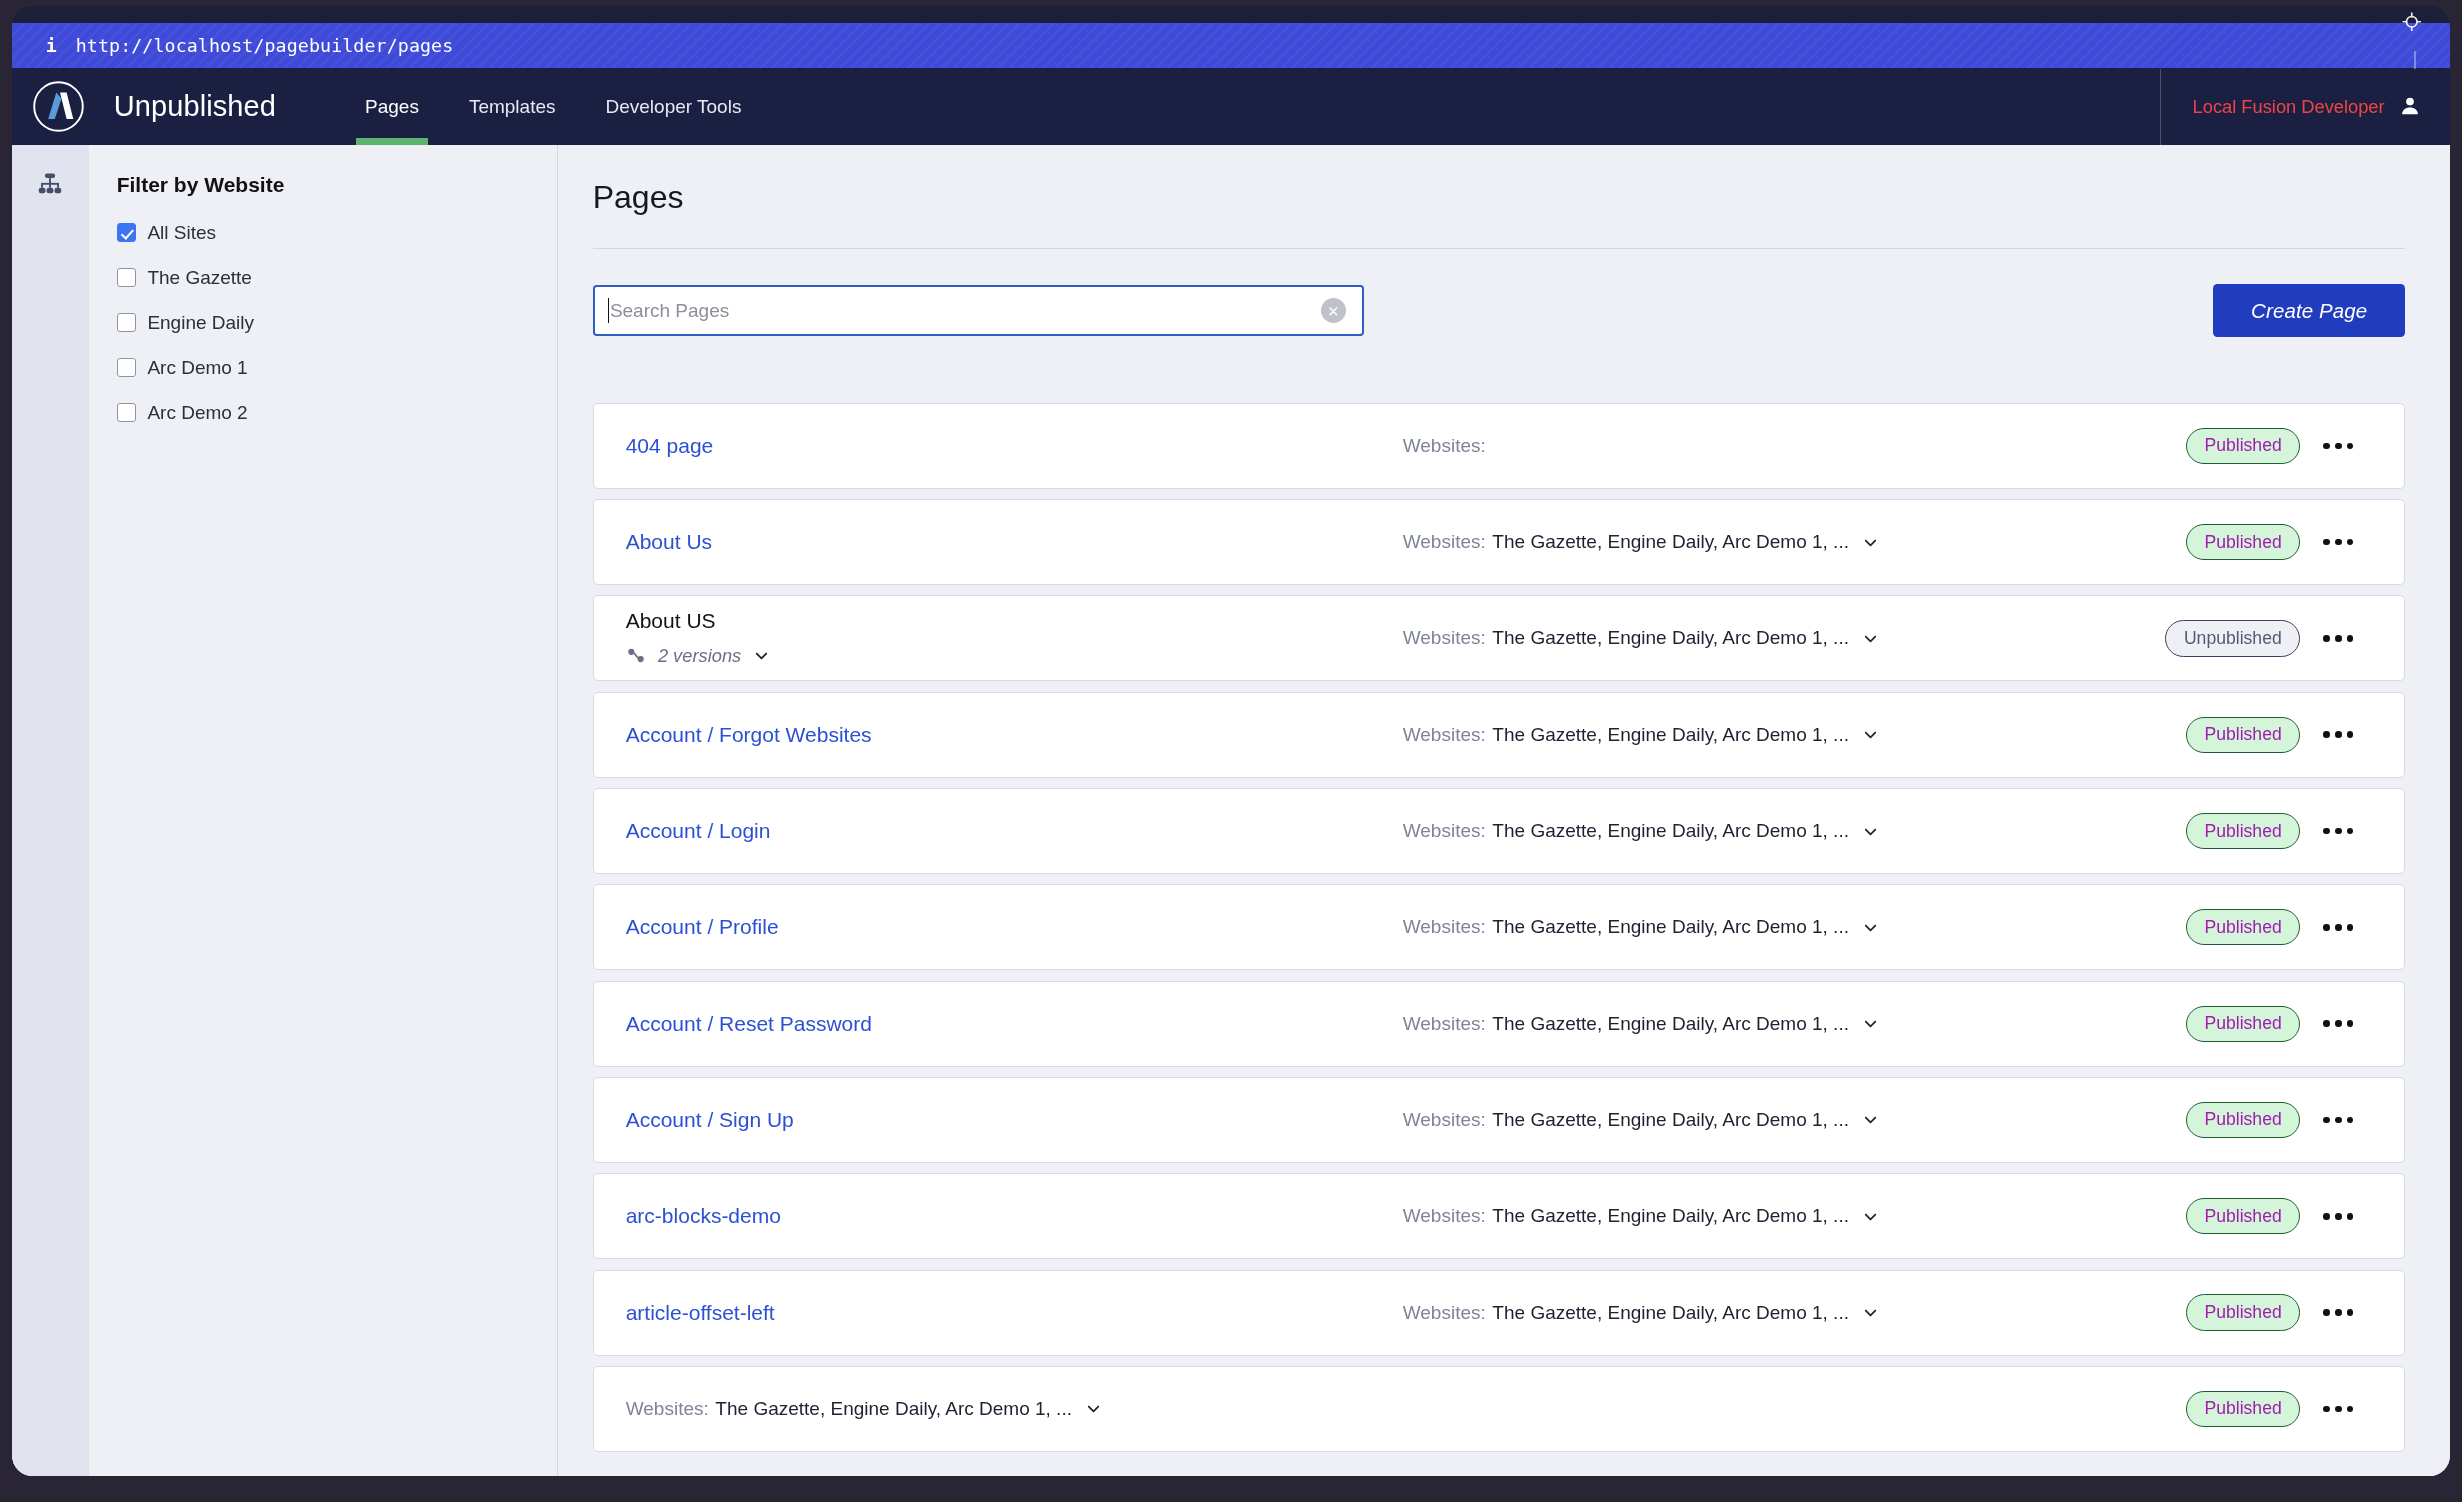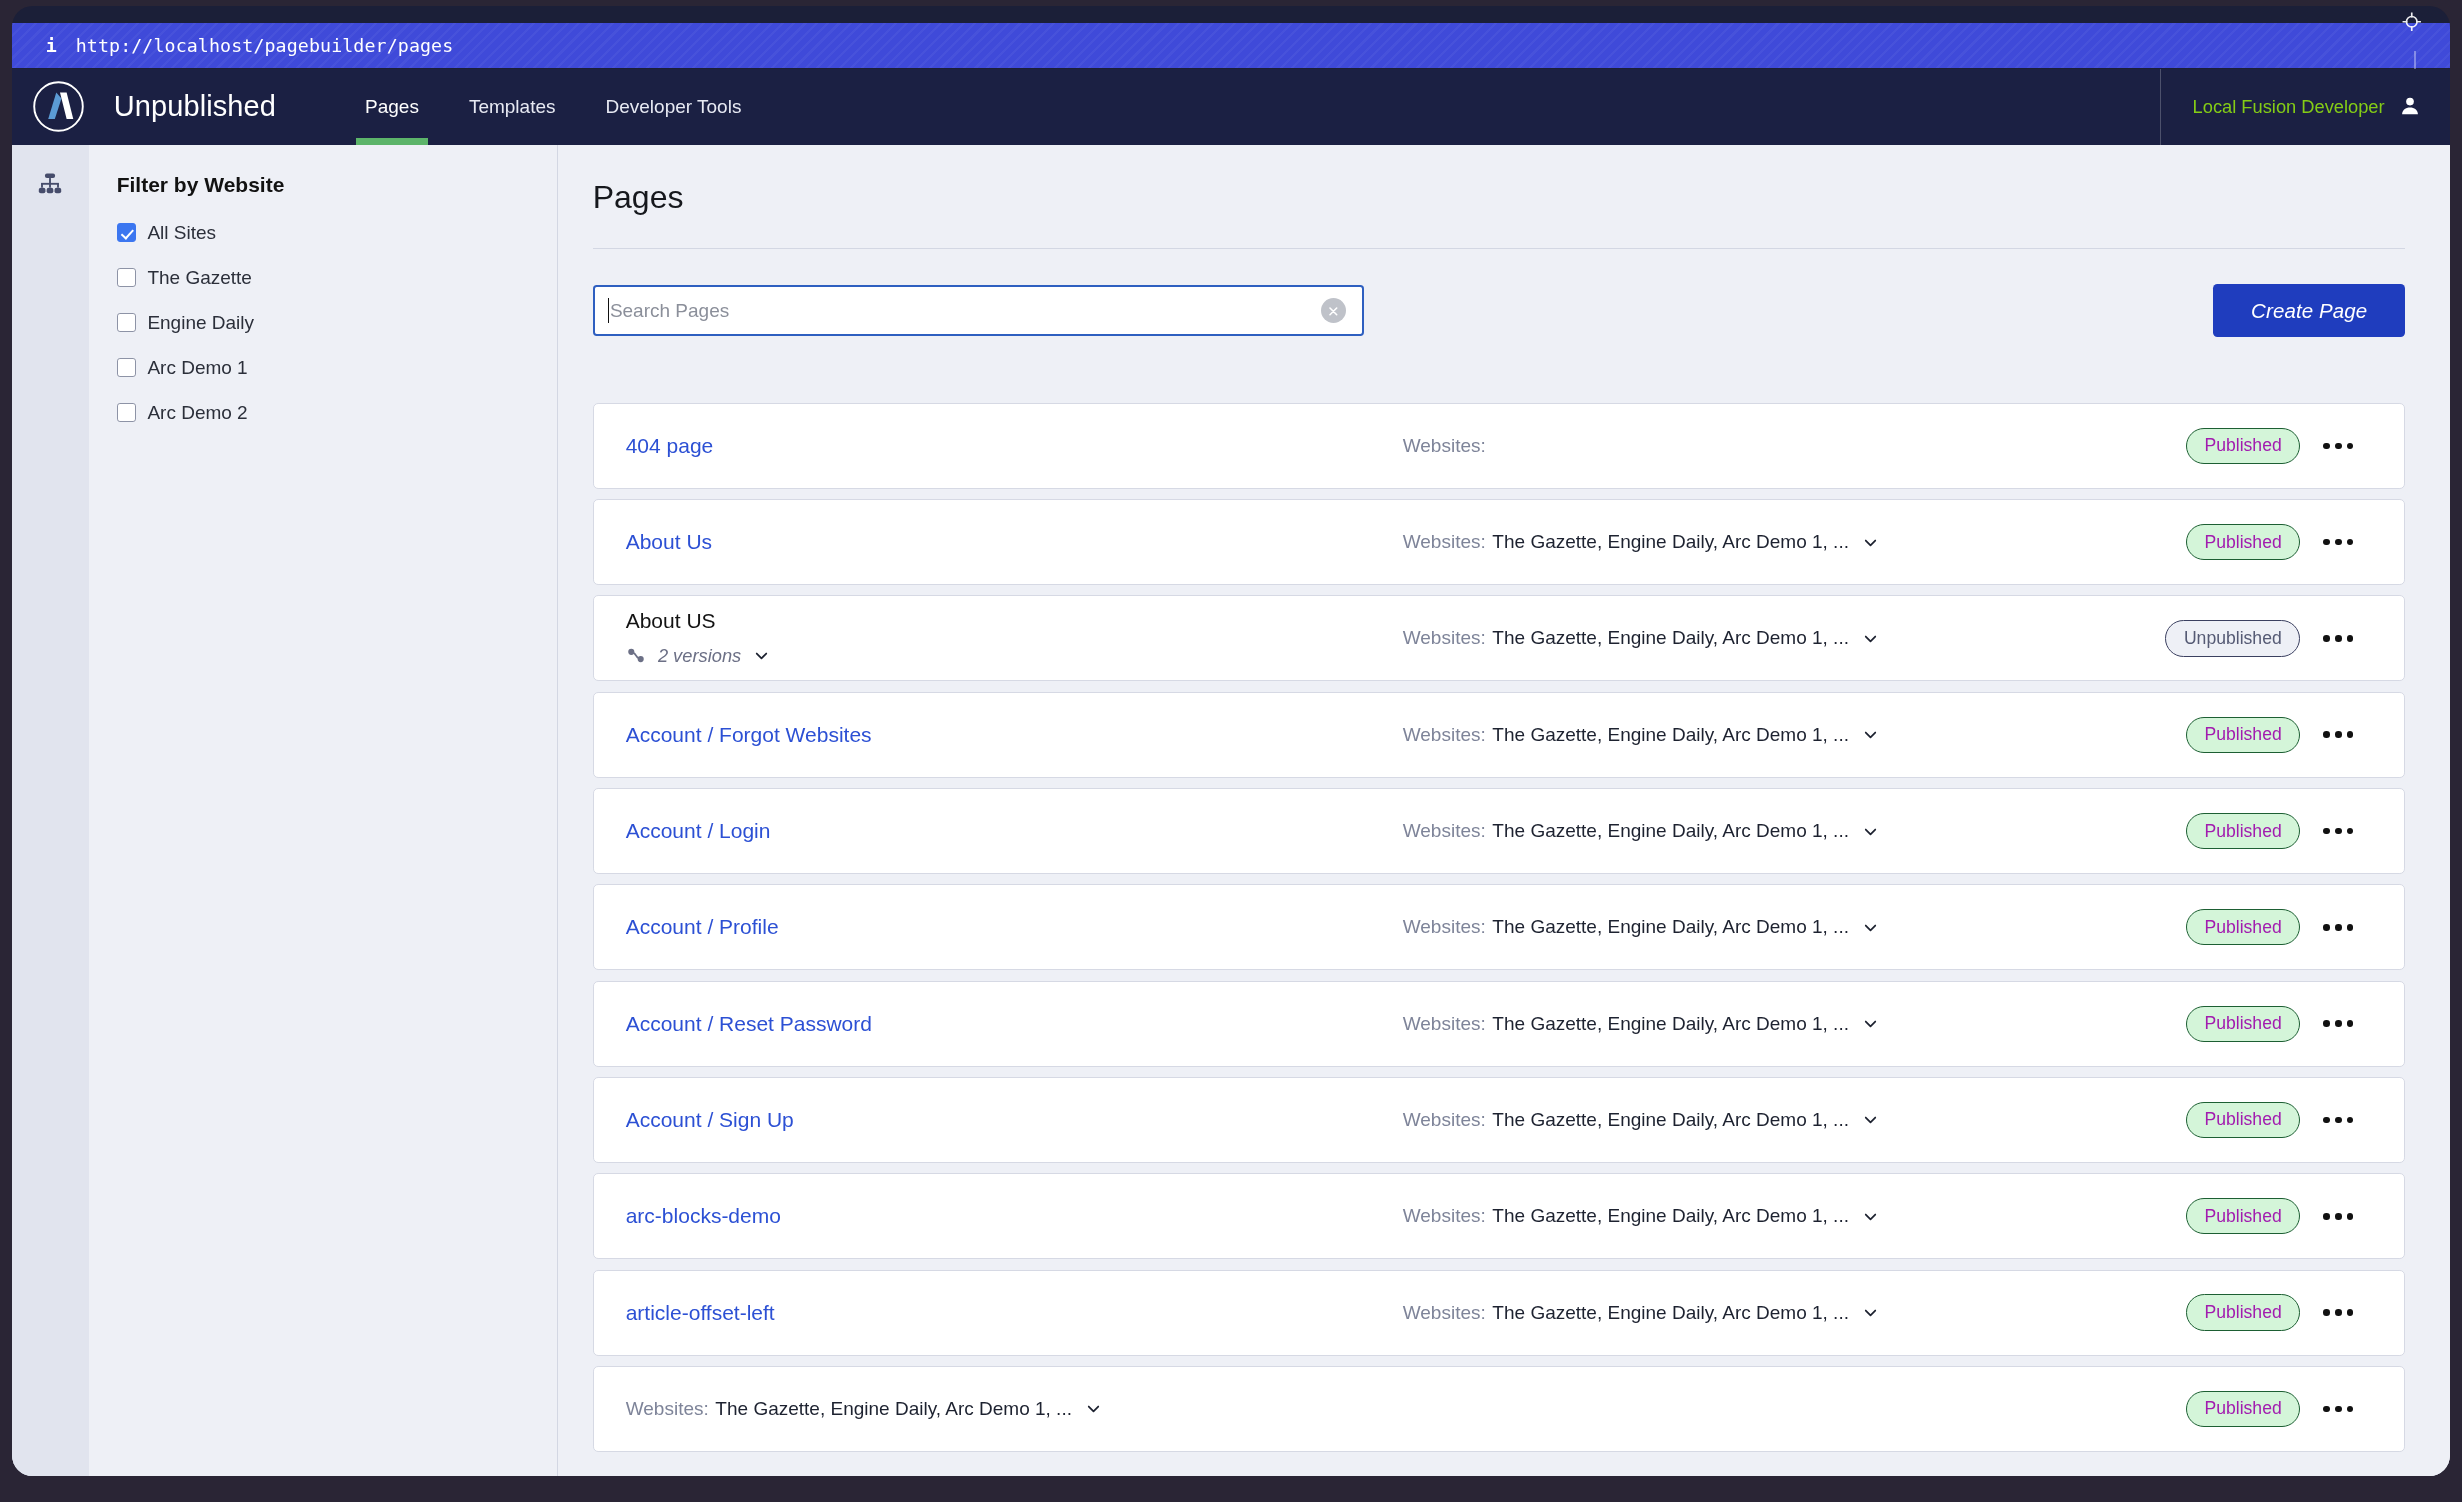--- a/index.html
+++ b/index.html
@@ -68,21 +68,21 @@
   .nav-item.active { color: #ffffff; }
   .nav-item.active::after {
     content: ""; position: absolute; left: 16px; right: 16px; bottom: 0;
     height: 6.6px; background: #5cb46a;
   }
   #header-right {
     margin-left: auto; height: 76px; display: flex; align-items: center;
     padding-left: 32px; padding-right: 29px;
     border-left: 1.5px solid rgba(255,255,255,.22);
   }
-  #user-name { color: #84cc16; font-size: 18.3px; margin-right: 14.7px; }
+  #user-name { color: #ef4444; font-size: 18.3px; margin-right: 14.7px; }
 
   
   #app-body {
     position: absolute; left: 0; top: 139px; right: 0; bottom: 0;
     display: flex; background: #eef0f6;
   }
 
   
   #rail {
     width: 77px; background: #e1e4ee; flex: 0 0 77px;

